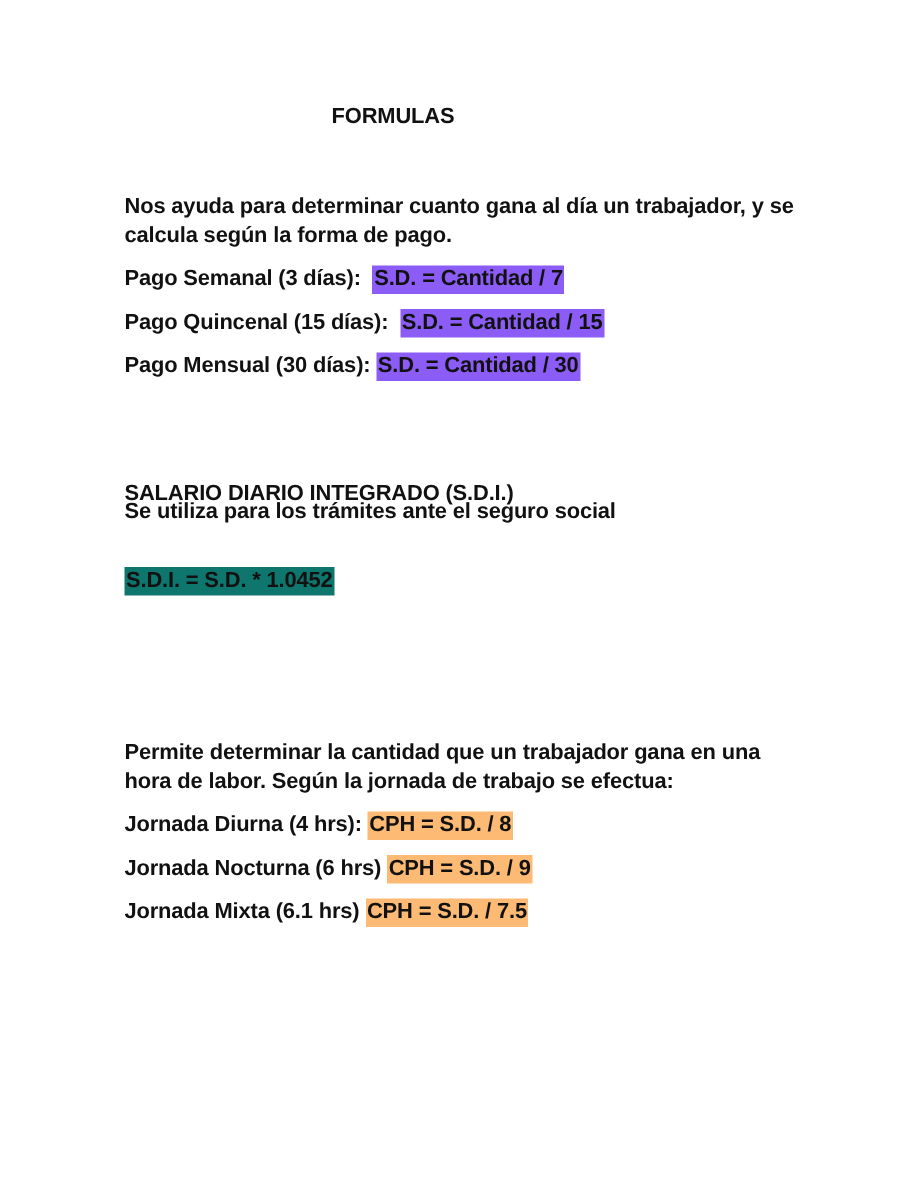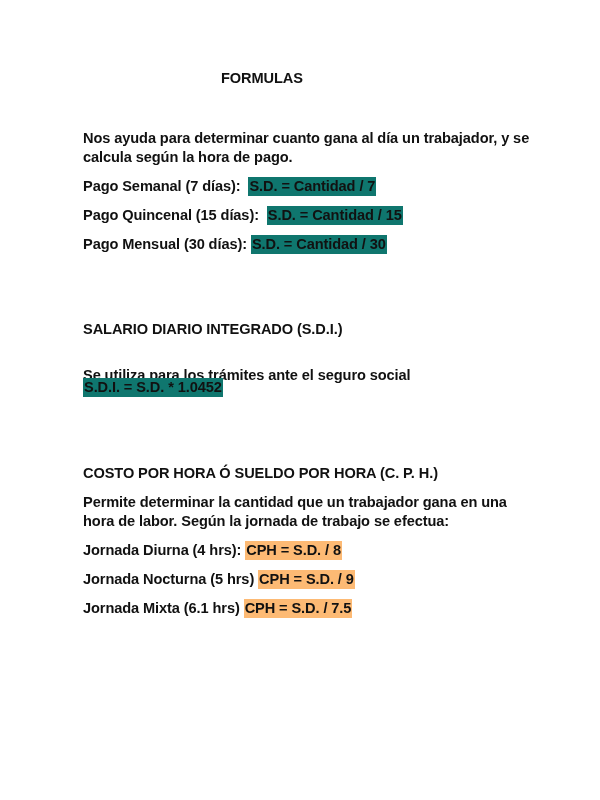--- a/index.html
+++ b/index.html
@@ -7,53 +7,52 @@
       width: 600px; height: 800px; background: #ffffff; overflow: hidden;
       font-family: "Liberation Sans", sans-serif; color: #111111;
     }
     .page { position: relative; width: 600px; height: 800px; }
     .line {
       position: absolute; left: 83px; font-size: 14.6px; font-weight: bold;
       white-space: nowrap; line-height: 18px; letter-spacing: -0.1px;
     }
     .title { left: 0; width: 524px; text-align: center; }
     .hl { padding: 1px 1px 2px 1px; }
-    .hl-yellow { background: #0f766e; margin-top: 30px; }
+    .hl-yellow { background: #8b5cf6; margin-top: 30px; }
     .hl-green { background: #0f766e; }
     .hl-cyan { background: #fdba74; }
   </style>
 </head>
 <body>
 
 <div class="page">
   <div class="line title" style="top:69px">FORMULAS</div>
 
   <div class="line" style="top:129px">Nos ayuda para determinar cuanto gana al día un trabajador, y se</div>
-  <div class="line" style="top:148px">calcula según la hora de pago.</div>
+  <div class="line" style="top:148px">calcula según la forma de pago.</div>
   <div class="line" style="top:177px">
-    <span style="white-space:pre">Pago Semanal (7 días):  </span><span class="hl hl-yellow">S.D. = Cantidad / 7</span>
+    <span style="white-space:pre">Pago Semanal (3 días):  </span><span class="hl hl-yellow">S.D. = Cantidad / 7</span>
   </div>
   <div class="line" style="top:206px">
     <span style="white-space:pre">Pago Quincenal (15 días):  </span><span class="hl hl-yellow">S.D. = Cantidad / 15</span>
   </div>
   <div class="line" style="top:235px">
     <span style="white-space:pre">Pago Mensual (30 días): </span><span class="hl hl-yellow">S.D. = Cantidad / 30</span>
   </div>
 
   <div class="line" style="top:320px">SALARIO DIARIO INTEGRADO (S.D.I.)</div>
-  <div class="line" style="top:366px">Se utiliza para los trámites ante el seguro social</div>
+  <div class="line" style="top:332px">Se utiliza para los trámites ante el seguro social</div>
   <div class="line" style="top:378px">
     <span class="hl hl-green">S.D.I. = S.D. * 1.0452</span>
   </div>
 
-  <div class="line" style="top:464px">COSTO POR HORA Ó SUELDO POR HORA (C. P. H.)</div>
   <div class="line" style="top:493px">Permite determinar la cantidad que un trabajador gana en una</div>
   <div class="line" style="top:512px">hora de labor. Según la jornada de trabajo se efectua:</div>
   <div class="line" style="top:541px">
     <span style="white-space:pre">Jornada Diurna (4 hrs): </span><span class="hl hl-cyan">CPH = S.D. / 8</span>
   </div>
   <div class="line" style="top:570px">
-    <span style="white-space:pre">Jornada Nocturna (5 hrs) </span><span class="hl hl-cyan">CPH = S.D. / 9</span>
+    <span style="white-space:pre">Jornada Nocturna (6 hrs) </span><span class="hl hl-cyan">CPH = S.D. / 9</span>
   </div>
   <div class="line" style="top:599px">
     <span style="white-space:pre">Jornada Mixta (6.1 hrs) </span><span class="hl hl-cyan">CPH = S.D. / 7.5</span>
   </div>
 </div>
 
 </body></html>

